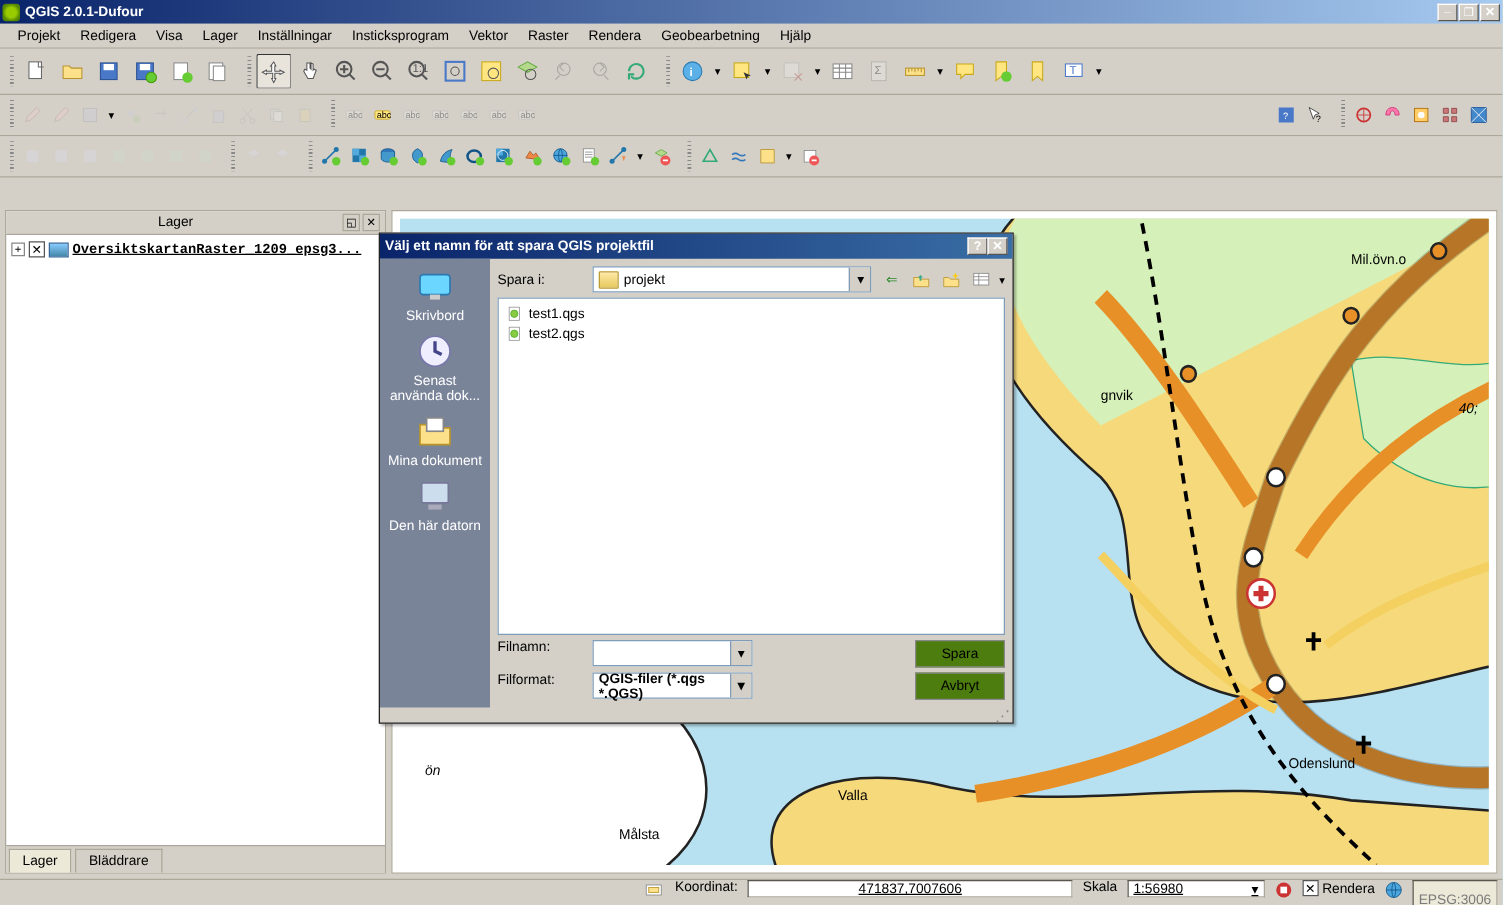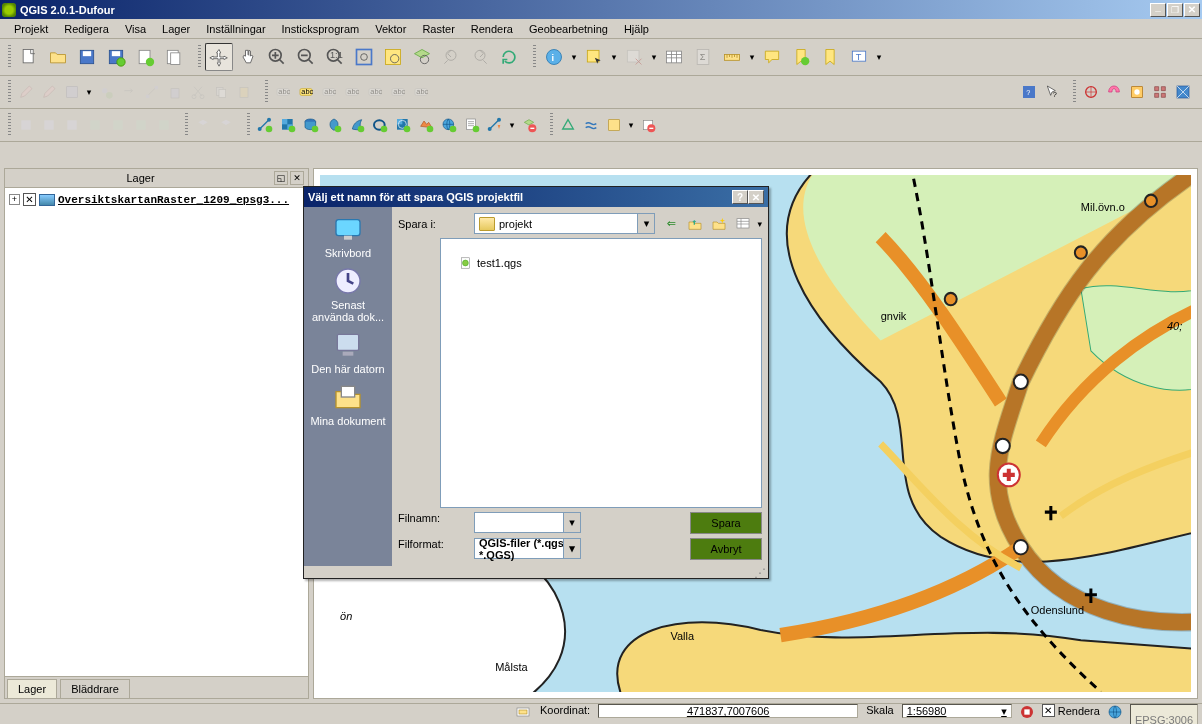--- a/index.html
+++ b/index.html
@@ -46,36 +46,36 @@
   .ptab { padding:3px 10px; border:1px solid #aca899; border-bottom:none; background:#ece9d8; margin:2px 1px 0 2px; cursor:default; font-size:11px;}
   .ptab.inactive { background:#d4d0c8;}
 
   .map-area { flex:1; margin:4px 4px 4px 2px; border:1px solid #aca899; background:#fff; position:relative; overflow:hidden;}
   .map-canvas { position:absolute; inset:6px; background:#b7e0f0;}
   
   
   .mapsvg { width:100%; height:100%;}
 
   
-  .dialog { position:absolute; left:303px; top:186px; width:466px; background:#d4d0c8; border:1px solid #222; box-shadow: 2px 2px 2px rgba(0,0,0,0.3);}
+  .dialog { position:absolute; left:303px; top:186px; width:508px; background:#d4d0c8; border:1px solid #222; box-shadow: 2px 2px 2px rgba(0,0,0,0.3);}
   .dlg-title { background:linear-gradient(to right,#0a246a,#3a6ea5); color:#fff; font-weight:bold; padding:3px 4px; display:flex; align-items:center;}
   .dlg-title .dtxt { flex:1;}
   .dlg-body { display:flex; }
   .places { width:88px; background:#7a8499; padding:6px 2px; display:flex; flex-direction:column; gap:6px; align-items:center;}
   .place { width:80px; text-align:center; color:#fff; font-size:10px; cursor:default;}
   .place .pic { width:32px; height:32px; margin:0 auto 2px; display:flex; align-items:center; justify-content:center;}
   .dlg-main { flex:1; padding:6px; display:flex; flex-direction:column;}
   .row { display:flex; align-items:center; gap:6px; margin-bottom:4px;}
   .row .lbl { width:70px; text-align:left;}
   .combo { flex:1; height:21px; border:1px solid #7f9db9; background:#fff; display:flex; align-items:center; padding:0 4px; position:relative;}
   .combo .fico { width:16px; height:14px; background:linear-gradient(#ffe9a8,#e6c95e); border:1px solid #ba9b2e; border-radius:1px; margin-right:4px;}
   .combo .arr { position:absolute; right:0; top:0; bottom:0; width:17px; background:#d4d0c8; border-left:1px solid #7f9db9; display:flex; align-items:center; justify-content:center;}
   .navicons { display:flex; gap:4px; align-items:center;}
   .navicons .nic { width:20px; height:20px; display:flex; align-items:center; justify-content:center; cursor:default;}
-  .filelist { flex:1; min-height:270px; border:1px solid #7f9db9; background:#fff; padding:16px;margin-left:42px;}
+  .filelist { flex:1; min-height:270px; border:1px solid #7f9db9; background:#fff; padding:4px;}
   .fileitem { display:flex; align-items:center; gap:4px; padding:1px 2px; font-size:11px; cursor:default;}
   .fileitem .qg { width:14px; height:14px; }
   .dlg-bot { display:flex; gap:6px; align-items:flex-start; margin-top:4px;}
   .dlg-bot .btn { width:72px; height:22px; border:1px solid #888; background:#4d7c0f; text-align:center; line-height:20px; cursor:default;}
   .dlg-resize { text-align:right; padding-right:2px; height:12px; color:#888; font-size:12px;}
 
   
   .statusbar { position:absolute; left:0; right:0; bottom:0; height:21px; background:#d4d0c8; border-top:1px solid #aca899; display:flex; align-items:flex-start; font-size:11px; padding:0 4px; gap:6px;}
   .statusbar .sfield { border:1px inset #aca899; background:#fff; height:14px; padding:0 4px; display:flex; align-items:center;text-decoration:underline;}
   .statusbar .slabel { padding:0 2px;}
@@ -707,34 +707,34 @@
               <circle cx="12" cy="12" r="9" fill="#eef" stroke="#77a"></circle>
               <path d="M12 6v6l4 2" stroke="#448" fill="none" stroke-width="2"></path>
             </svg>
           </div>
           <div style="white-space: pre-line;">Senast
 använda dok...</div>
         </div>
         <div class="place">
           <div class="pic">
             <svg width="32" height="32" viewBox="0 0 24 24">
+              <path d="M3 8h7l2 2h9v10H3z" fill="#fde18a" stroke="#b8932b"></path>
+              <rect x="7" y="4" width="10" height="8" fill="#fff" stroke="#888"></rect>
+            </svg>
+          </div>
+          <div style="white-space: pre-line;">Mina dokument</div>
+        </div>
+        <div class="place">
+          <div class="pic">
+            <svg width="32" height="32" viewBox="0 0 24 24">
               <rect x="4" y="4" width="16" height="12" rx="1" fill="#cde" stroke="#779"></rect>
               <rect x="8" y="17" width="8" height="3" fill="#aab"></rect>
             </svg>
           </div>
           <div style="white-space: pre-line;">Den här datorn</div>
-        </div>
-        <div class="place">
-          <div class="pic">
-            <svg width="32" height="32" viewBox="0 0 24 24">
-              <path d="M3 8h7l2 2h9v10H3z" fill="#fde18a" stroke="#b8932b"></path>
-              <rect x="7" y="4" width="10" height="8" fill="#fff" stroke="#888"></rect>
-            </svg>
-          </div>
-          <div style="white-space: pre-line;">Mina dokument</div>
         </div>
       </div>
     <div class="dlg-main">
       <div class="row">
         <span class="lbl">Spara i:</span>
         <div class="combo" style="max-width:300px;">
           <span class="fico"></span>
           <span>projekt</span>
           <span class="arr">▾</span>
         </div>
@@ -762,20 +762,27 @@
         </div>
       </div>
       <div class="filelist" id="file-list">
           <div class="fileitem">
             <span class="qg"><svg viewBox="0 0 24 24" width="14" height="14">
                 <rect x="4" y="3" width="14" height="18" fill="#fff" stroke="#888"></rect>
                 <circle cx="11" cy="12" r="5" fill="#8c4" stroke="#4a2"></circle>
               </svg></span>
             <span>test1.qgs</span>
           </div>
+          <div class="fileitem">
+            <span class="qg"><svg viewBox="0 0 24 24" width="14" height="14">
+                <rect x="4" y="3" width="14" height="18" fill="#fff" stroke="#888"></rect>
+                <circle cx="11" cy="12" r="5" fill="#8c4" stroke="#4a2"></circle>
+              </svg></span>
+            <span>test2.qgs</span>
+          </div>
         </div>
       <div class="dlg-bot">
         <span class="lbl" style="width:70px;">Filnamn:</span>
         <div class="combo" style="max-width:236px;">
           <span></span>
           <span class="arr">▾</span>
         </div>
         <div style="flex:1"></div>
         <div class="btn">Spara</div>
       </div>

